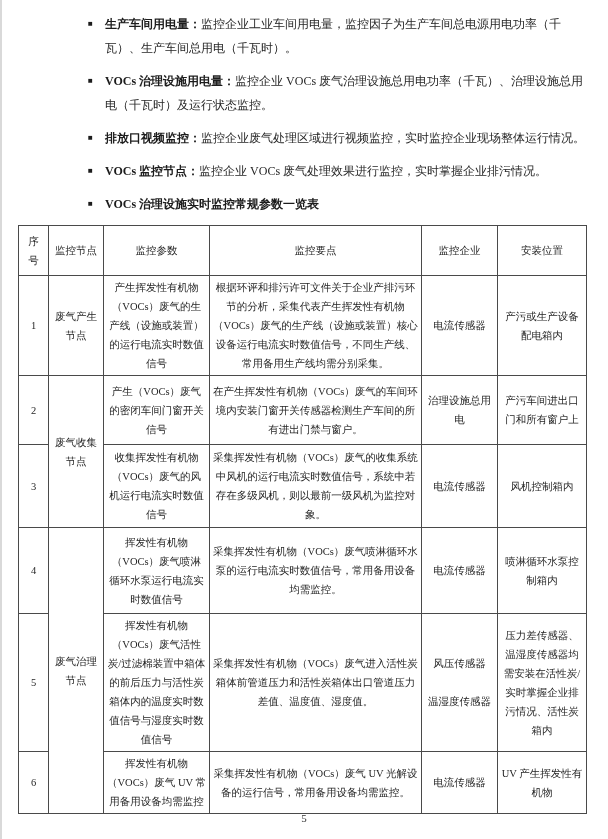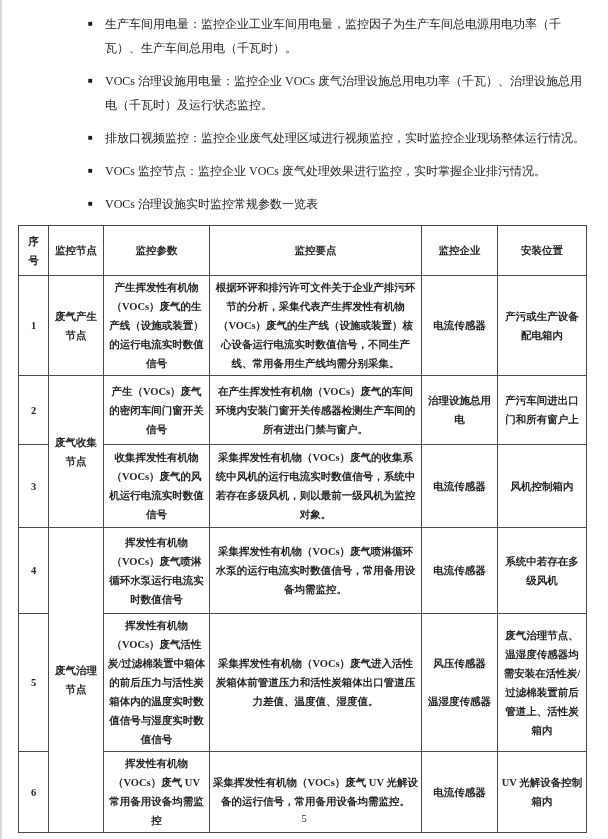--- a/index.html
+++ b/index.html
@@ -15,34 +15,34 @@
     position:absolute; left:0; top:0; bottom:0; width:2px;
     background:#d9d9d9;
   }
   .page { padding:12px 16px 0 18px; }
 
   
   .bullets { padding-left:70px; padding-right:2px; }
   .bullet { display:flex; margin:0 0 9px 0; font-size:12px; line-height:24px; }
   .bullet .marker { width:11px; flex:0 0 11px; font-size:8px; line-height:24px; margin-right:6px; color:#1c1c1c; }
   .bullet p { margin:0; width:487px; }
-  .bullet .lead { font-weight:normal; color:#1c1c1c; }
+  .bullet .lead { font-weight:bold; color:#1c1c1c; }
 
   
   table.params {
     border-collapse:collapse; table-layout:fixed;
     width:568px; margin-top:3px;
     font-size:10.5px;
   }
   table.params th, table.params td {
     border:1px solid #4a4a4a;
     text-align:center; vertical-align:middle;
     padding:2px 3px;
     line-height:19px;
-    font-weight:bold;
+    font-weight:normal;
     white-space:pre-line;
     overflow:hidden;
   }
   table.params th.no-col, table.params td.no-col { padding:2px 6px; }
   tr.hdr { height:50px; }
   tr.r1 { height:97px; }
   tr.r2 { height:69px; }
   tr.r3 { height:83px; }
   tr.r4 { height:86px; }
   tr.r5 { height:132px; }
@@ -134,38 +134,38 @@
       <td>电流传感器</td>
       <td>风机控制箱内</td>
     </tr>
 
     <tr class="r4">
       <td class="no-col">4</td>
       <td rowspan="3">废气治理节点</td>
       <td>挥发性有机物（VOCs）废气喷淋循环水泵运行电流实时数值信号</td>
       <td>采集挥发性有机物（VOCs）废气喷淋循环水泵的运行电流实时数值信号，常用备用设备均需监控。</td>
       <td>电流传感器</td>
-      <td>系统中若存在多级风机</td>
+      <td>喷淋循环水泵控制箱内</td>
     </tr>
 
     <tr class="r5">
       <td class="no-col">5</td>
       <td>挥发性有机物（VOCs）废气活性炭/过滤棉装置中箱体的前后压力与活性炭箱体内的温度实时数值信号与湿度实时数值信号</td>
       <td>采集挥发性有机物（VOCs）废气进入活性炭箱体前管道压力和活性炭箱体出口管道压力差值、温度值、湿度值。</td>
       <td>风压传感器
 
 温湿度传感器</td>
-      <td>废气治理节点、温湿度传感器均需安装在活性炭/过滤棉装置前后管道上、活性炭箱内</td>
+      <td>压力差传感器、温湿度传感器均需安装在活性炭/实时掌握企业排污情况、活性炭箱内</td>
     </tr>
 
     <tr class="r6">
       <td class="no-col">6</td>
       <td>挥发性有机物（VOCs）废气 UV 常用备用设备均需监控</td>
       <td>采集挥发性有机物（VOCs）废气 UV 光解设备的运行信号，常用备用设备均需监控。</td>
       <td>电流传感器</td>
-      <td>UV 光解设备控制箱内</td>
+      <td>UV 产生挥发性有机物</td>
     </tr>
   </tbody>
     </table>
 
 </div>
 
 <div class="pageno">5</div>
 
 </body></html>

